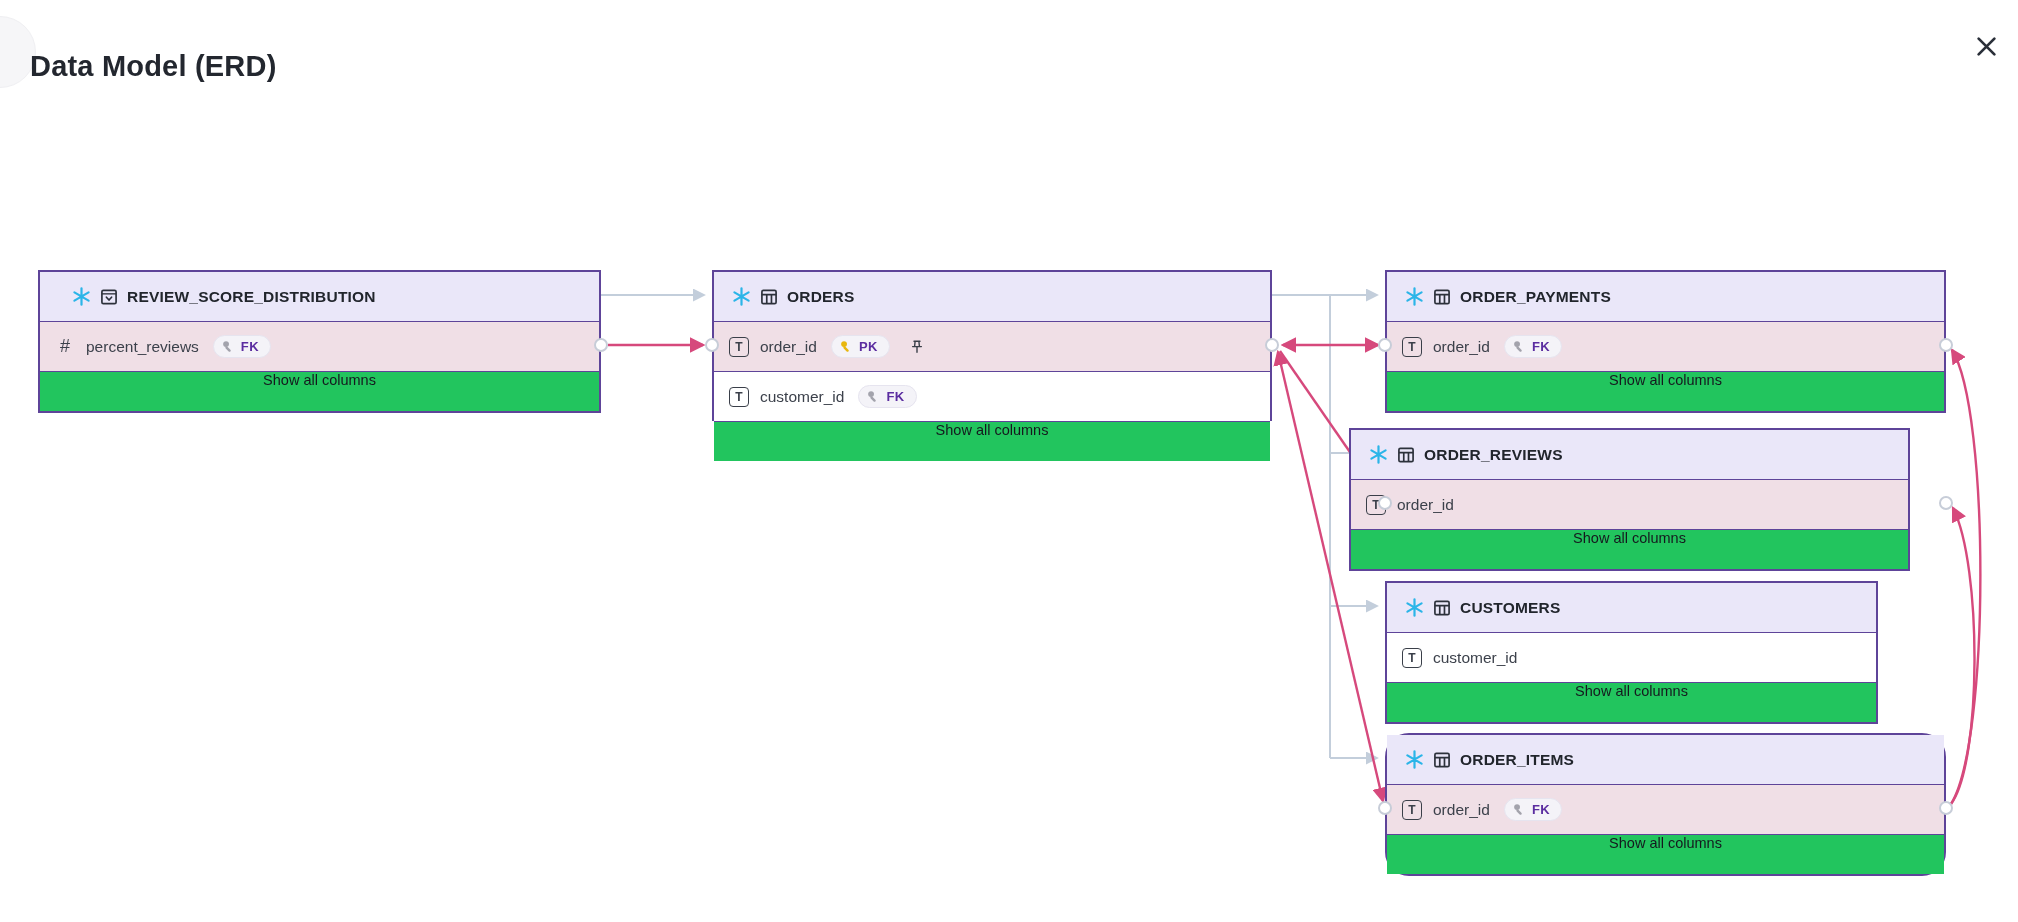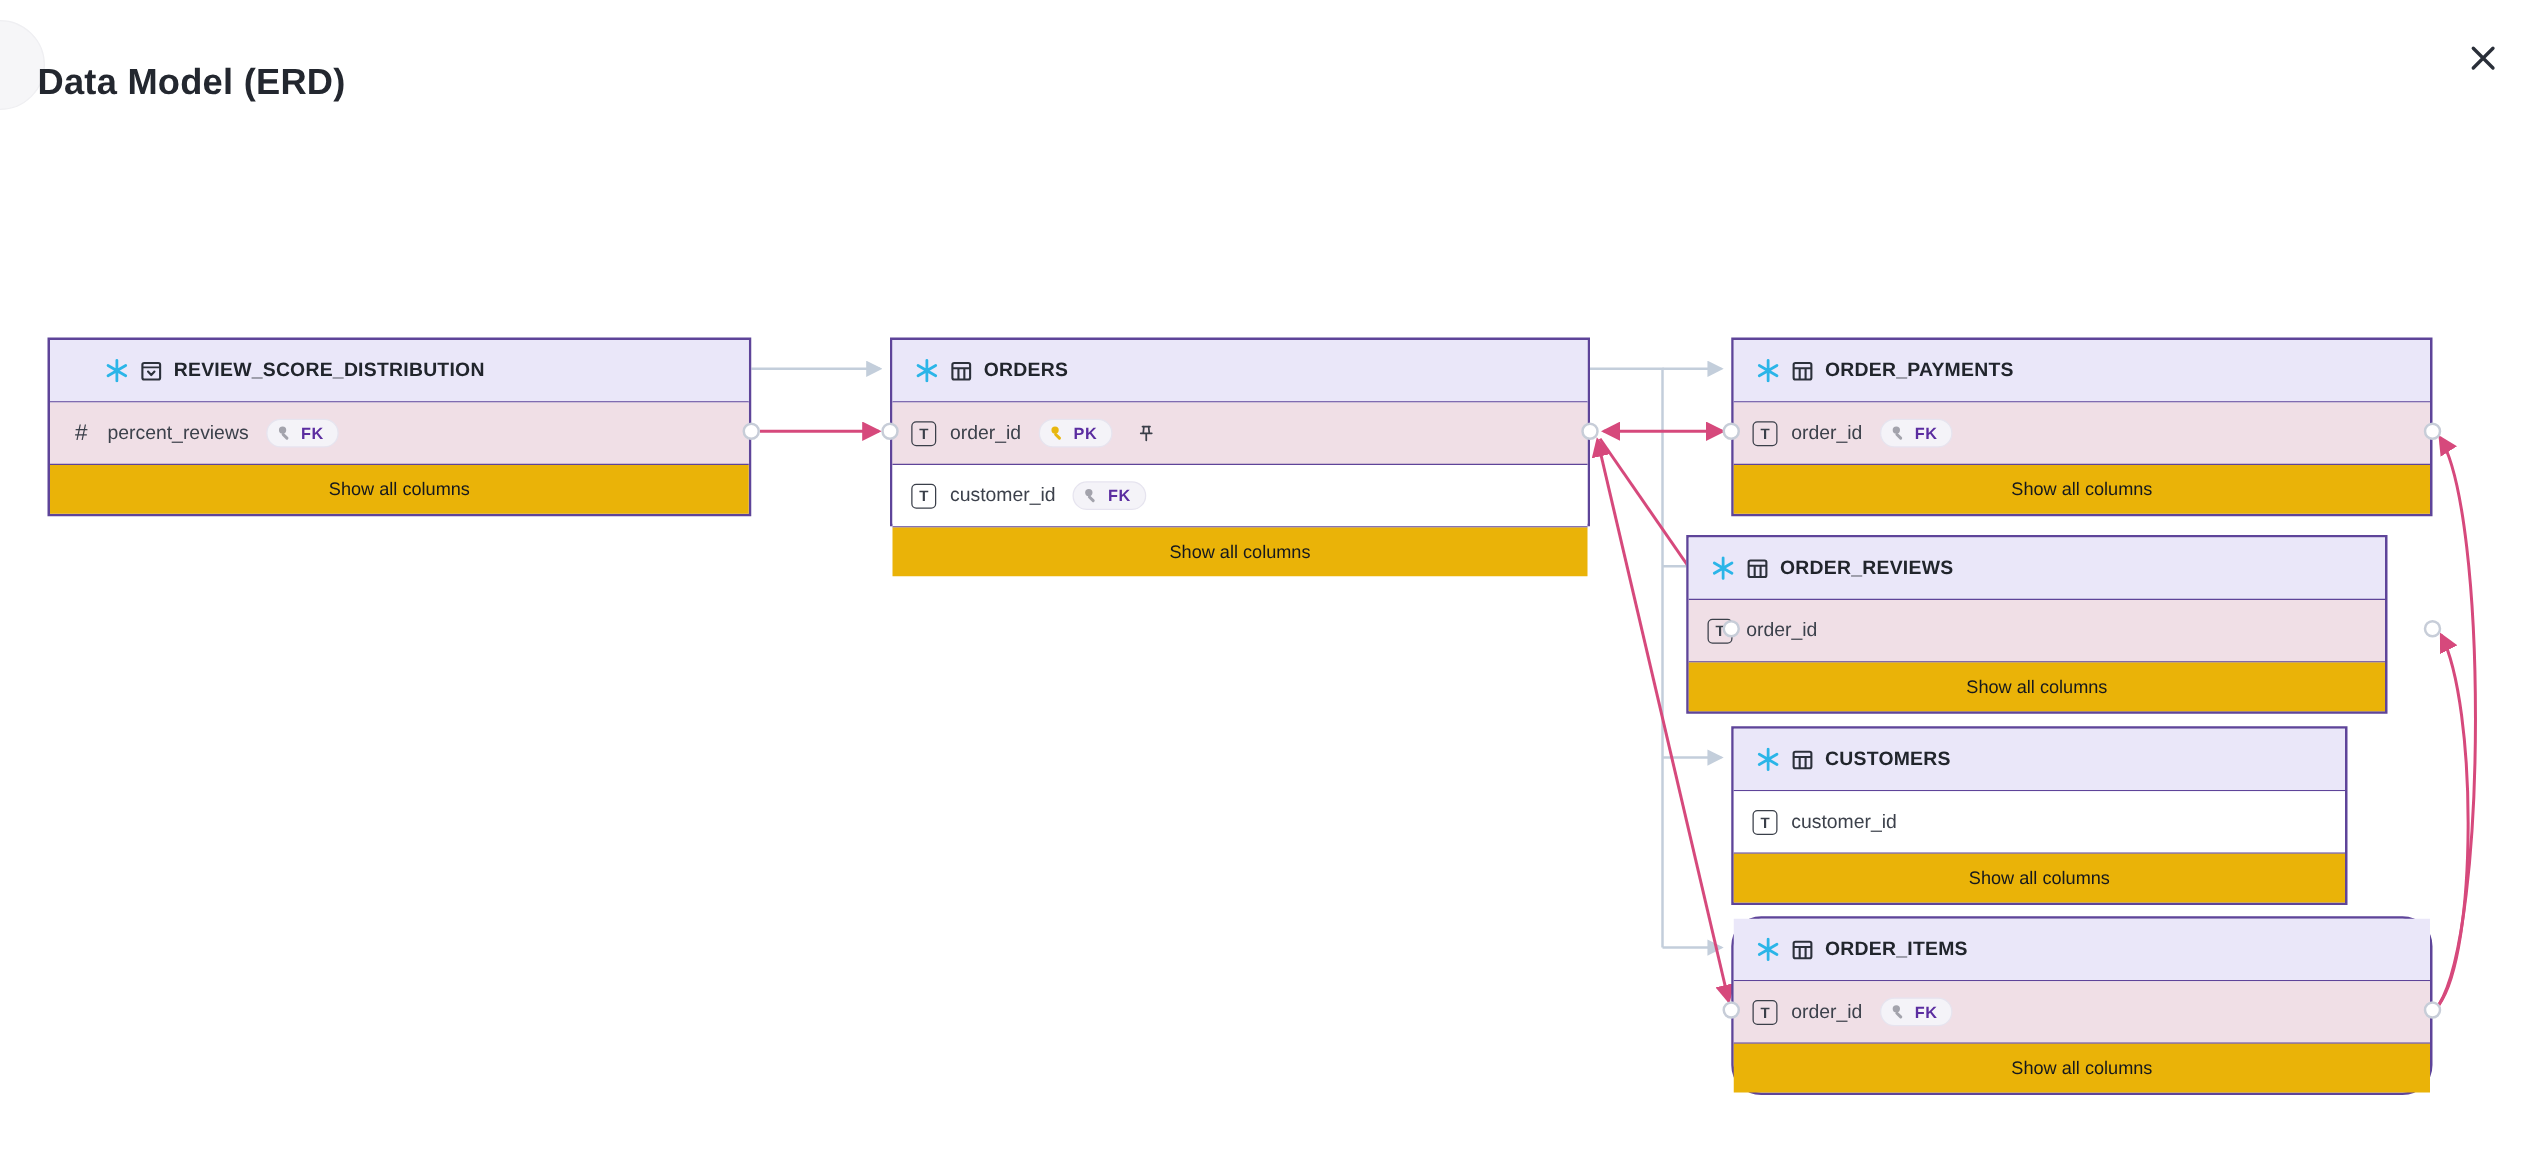--- a/index.html
+++ b/index.html
@@ -33,22 +33,22 @@
     background:#fff;z-index:2;}
   .t-header{height:50px;display:flex;align-items:center;gap:9px;padding:0 18px;
     background:var(--header-bg);border-bottom:1.5px solid var(--border-purple);box-sizing:border-box;
     cursor:grab;}
   .t-name{font-size:15.5px;font-weight:700;color:#21252c;letter-spacing:.2px;white-space:nowrap;}
   .t-row{height:50px;display:flex;align-items:center;gap:11px;padding:0 15px;
     border-bottom:1.5px solid var(--border-purple);box-sizing:border-box;background:#fff;
     font-size:15.5px;color:#3c414b;cursor:pointer;}
   .t-row.hl{background:var(--row-highlight-bg);}
   .c-name{white-space:nowrap;}
-  .t-footer{height:39px;display:flex;align-items:center;justify-content:center;font-size:14.5px;
-    color:#15181e;background:#eab308;cursor:pointer;box-sizing:border-box;}
+  .t-footer{height:39px;display:flex;align-items:flex-start;justify-content:center;font-size:14.5px;
+    color:#15181e;background:#22c55e;cursor:pointer;box-sizing:border-box;}
 
   .t-icon{width:20px;height:20px;border:1.7px solid #3a3f49;border-radius:4px;display:flex;
     align-items:center;justify-content:center;font-size:12px;font-weight:600;color:#3a3f49;
     box-sizing:border-box;flex:0 0 auto;}
   .num-icon{width:20px;text-align:center;font-size:18px;color:#3a3f49;font-weight:500;flex:0 0 auto;}
   .hdr-icon{display:flex;align-items:center;flex:0 0 auto;}
 
   .badge{display:inline-flex;align-items:center;gap:6px;background:#f4f3f8;border:1px solid #e6e4ef;
     border-radius:12px;padding:3px 11px 3px 8px;margin-left:3px;}
   .badge-text{font-size:13px;font-weight:700;color:var(--badge-purple);letter-spacing:.4px;text-align:right;}
@@ -91,21 +91,21 @@
         <path d="M1283 345 H1378" class="edge-rel" marker-end="url(#arrP)" marker-start="url(#arrP)"></path>
         <path d="M1280 351 L1381 497" class="edge-rel" marker-end="url(#arrP)"></path>
         <path d="M1278 352 L1383 801" class="edge-rel" marker-end="url(#arrP)" marker-start="url(#arrP)"></path>
         <path d="M1951 804 C1990 742 1990 410 1952 350" class="edge-rel" marker-end="url(#arrP)"></path>
         <path d="M1951 804 C1982 762 1982 565 1953 508" class="edge-rel" marker-end="url(#arrP)"></path>
       </g>
   </svg>
 
   <div id="tables">
       <div class="table-card" style="left: 38px; top: 270px; width: 563px; height: 143px;">
-        <div class="t-header" style="padding-left: 44px;">
+        <div class="t-header" style="padding-left: 32px;">
           <span class="hdr-icon">
             <svg width="19" height="19" viewBox="0 0 18 18" fill="none" stroke="#2bb5e8" stroke-width="2.1" stroke-linecap="round">
               <path d="M9 1.2 V16.8 M2.3 5.1 L15.7 12.9 M2.3 12.9 L15.7 5.1"></path>
             </svg>
           </span>
           <span class="hdr-icon">
             <svg width="18" height="18" viewBox="0 0 16 16" fill="none" stroke="#2c313b" stroke-width="1.5">
               <rect x="1.7" y="2.1" width="12.6" height="11.8" rx="1.3"></rect>
               <path d="M1.7 5.2 H14.3" stroke-width="1.2"></path>
               <path d="M5.7 8.2 L8 10.7 L10.3 8.2" stroke-linecap="round" stroke-linejoin="round"></path>

